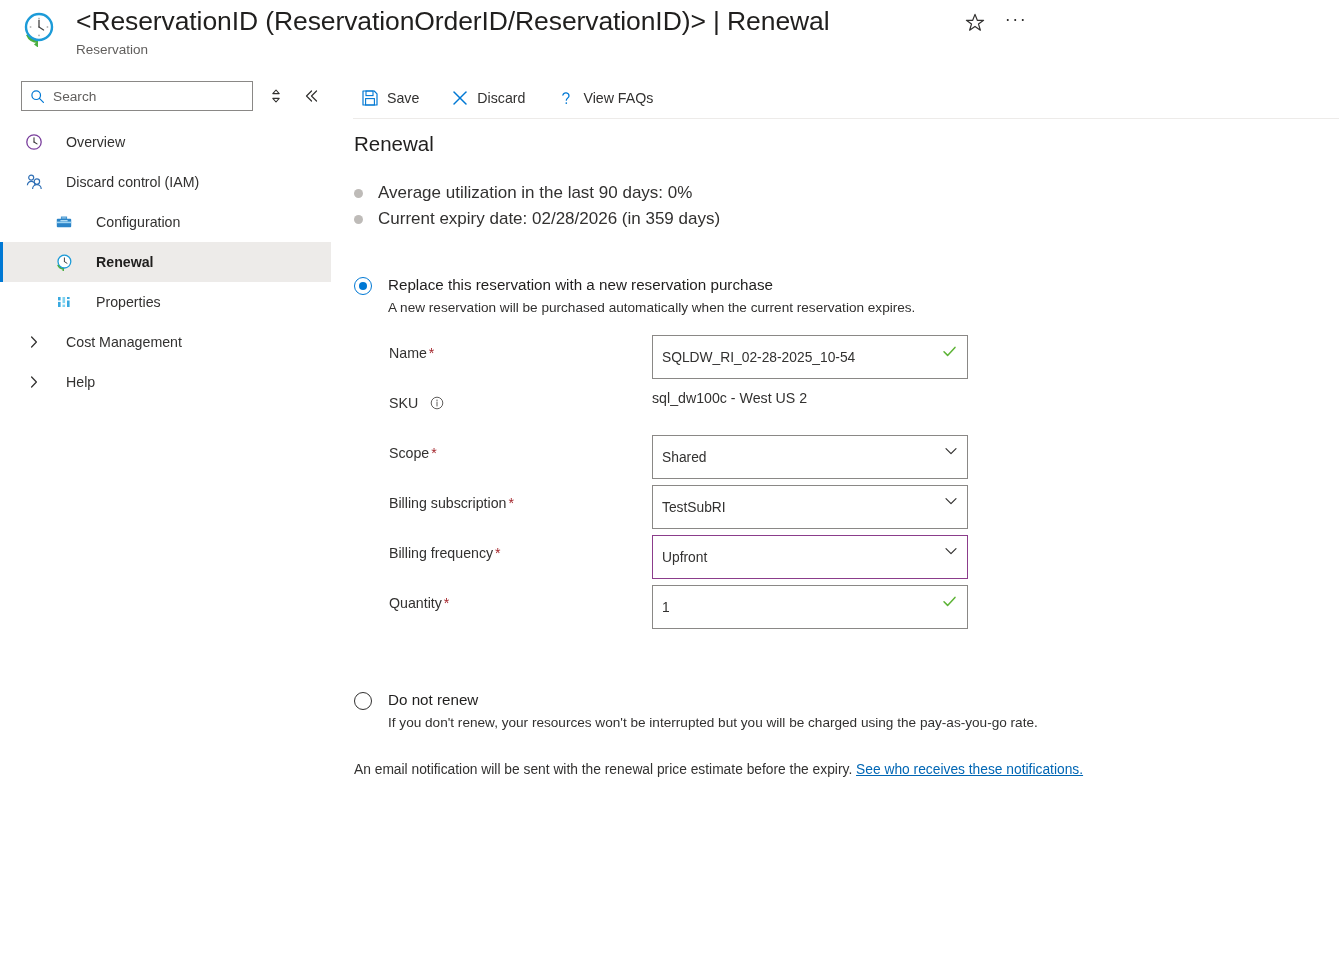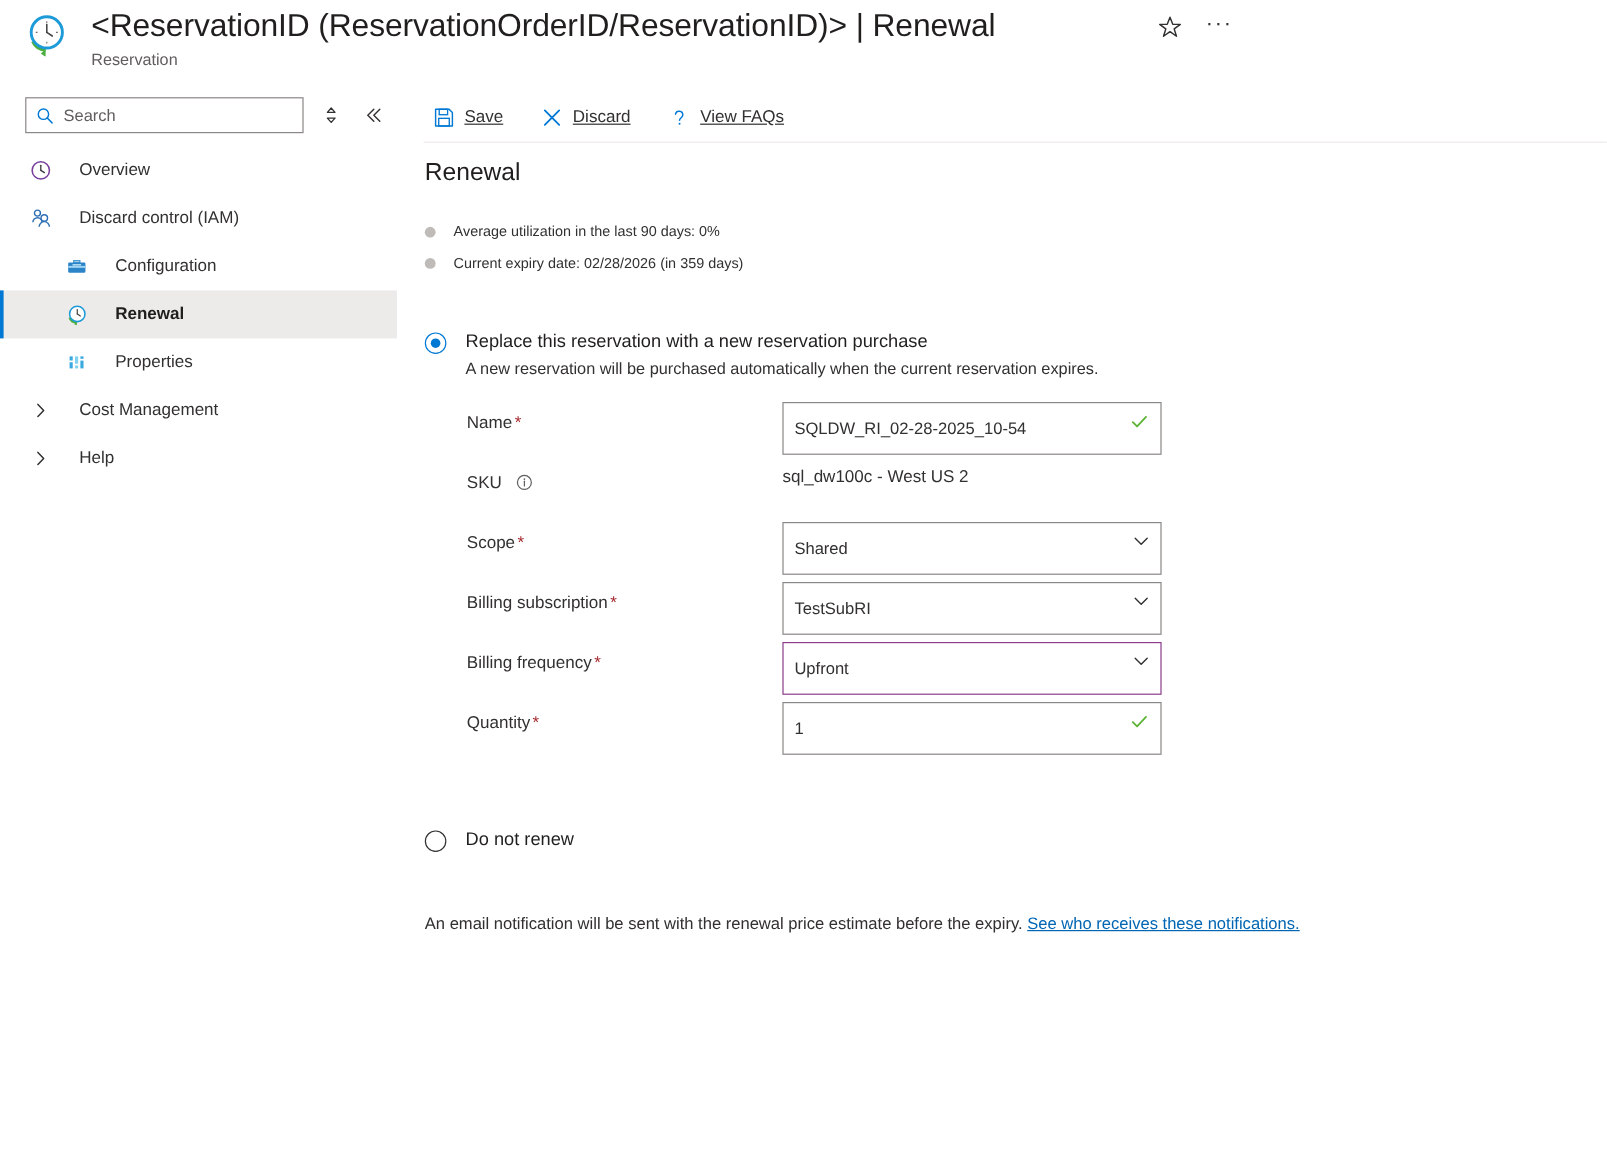--- a/index.html
+++ b/index.html
@@ -114,21 +114,20 @@
     width: 1008px; height: 40px;
     display: flex; align-items: center;
   }
   .cmd-btn {
     display: flex; align-items: center;
     height: 32px; padding: 0 8px;
     margin-left: 16px;
     cursor: pointer; background: transparent; border: 0;
     font-family: inherit; font-size: 14.2px; color: #323130;
     white-space: nowrap;
-    text-decoration: underline;
   }
   .cmd-btn:first-child { margin-left: 22px; }
   .cmd-btn .cmd-icon {
     width: 18px; height: 18px; margin-right: 8px;
     display: flex; align-items: center; justify-content: center;
   }
   #cmd-divider {
     position: absolute; left: 22px; top: 48px;
     width: 986px; height: 1px; background: #edebe9;
   }
@@ -136,21 +135,21 @@
   #page-title {
     position: absolute; left: 23px; top: 62px;
     font-size: 20.5px; font-weight: 400; color: #201f1e;
   }
 
   
   #facts { position: absolute; left: 23px; top: 110px; }
   .fact {
     position: relative; height: 26px;
     display: flex; align-items: center;
-    font-size: 12px; color: #323130;
+    font-size: 17px; color: #323130;
   }
   .fact .dot {
     width: 9px; height: 9px; border-radius: 50%;
     background: #bebbb8; margin-right: 15px; flex: none;
   }
 
   
   #option-replace { position: absolute; left: 23px; top: 205px; }
   #option-norenew { position: absolute; left: 23px; top: 620px; }
 
@@ -525,20 +524,21 @@
       </div>
     </div>
 
   </div>
 
   <div id="option-norenew">
     <div class="radio-row">
       <span class="radio"></span>
       <div class="radio-texts">
         <div class="radio-title">Do not renew</div>
+        <div class="radio-desc">If you don't renew, your resources won't be interrupted but you will be charged using the pay-as-you-go rate.</div>
       </div>
     </div>
   </div>
 
   <div id="footnote">
     <span>An email notification will be sent with the renewal price estimate before the expiry. </span><a href="#">See who receives these notifications.</a>
   </div>
 
 </div>
 

